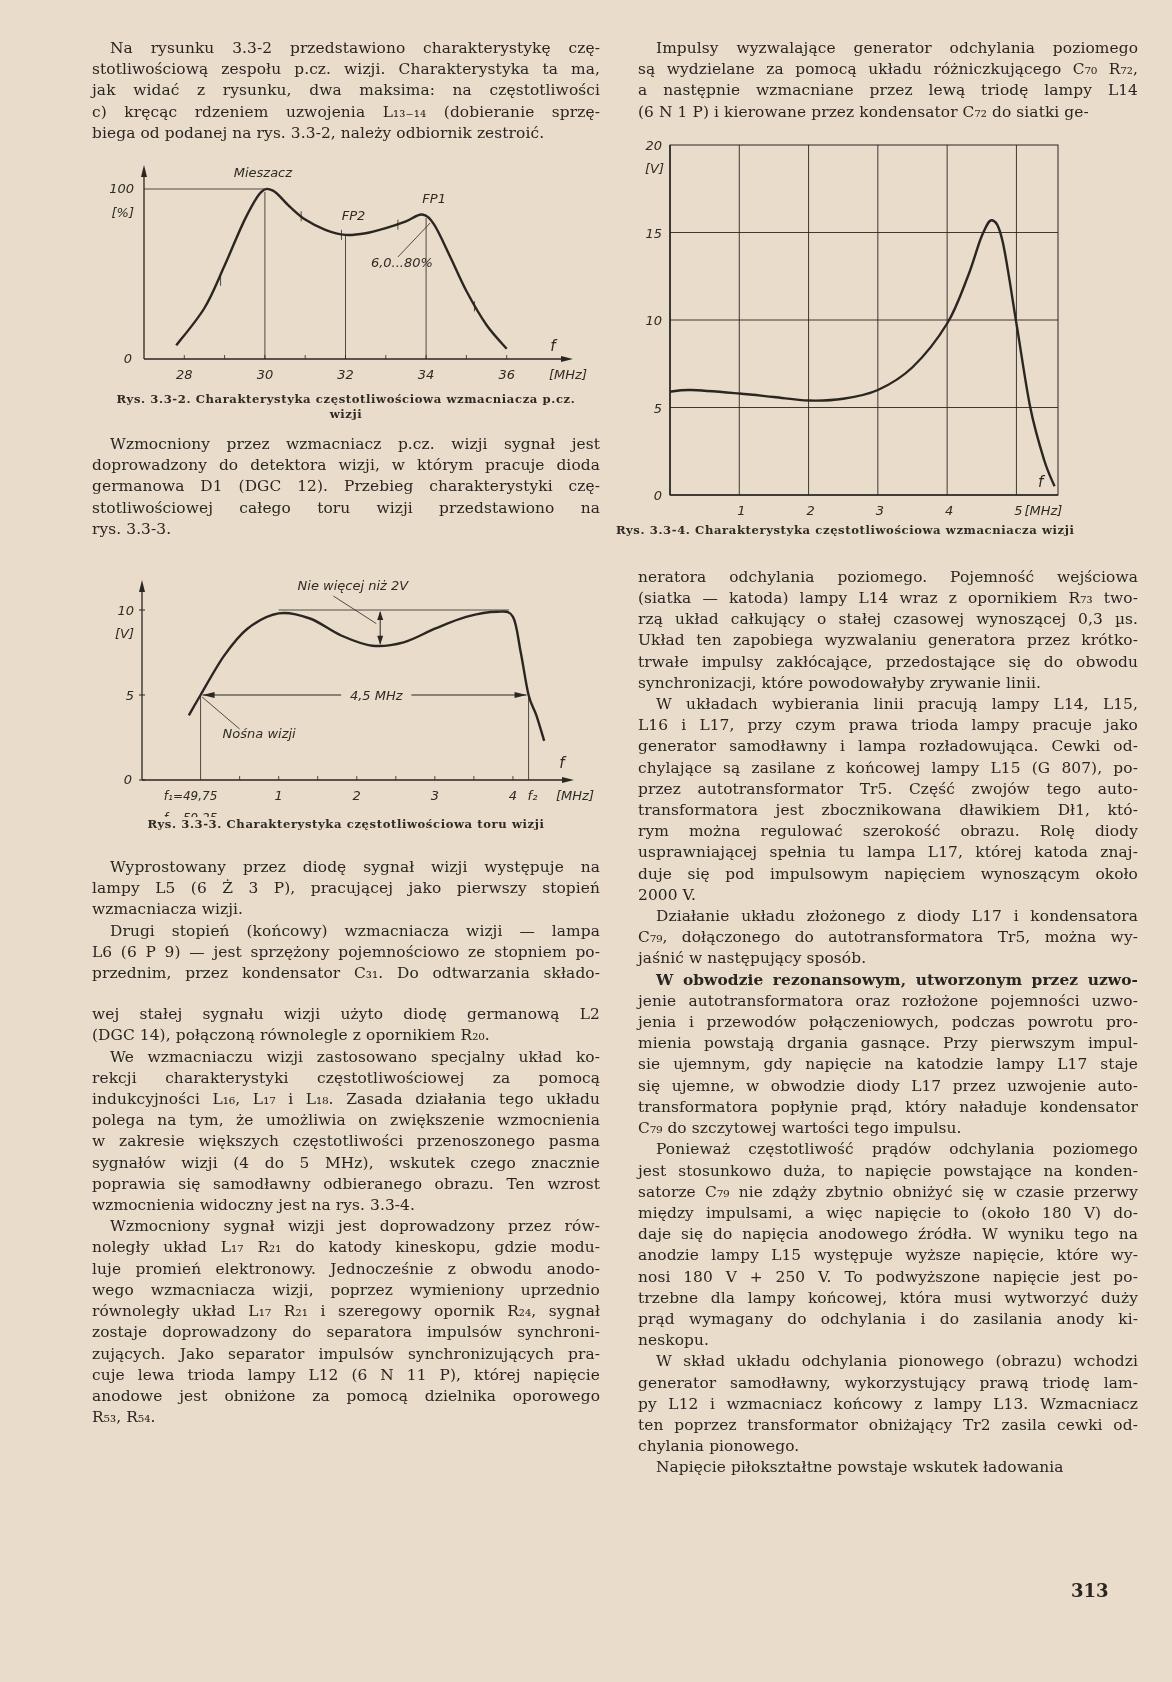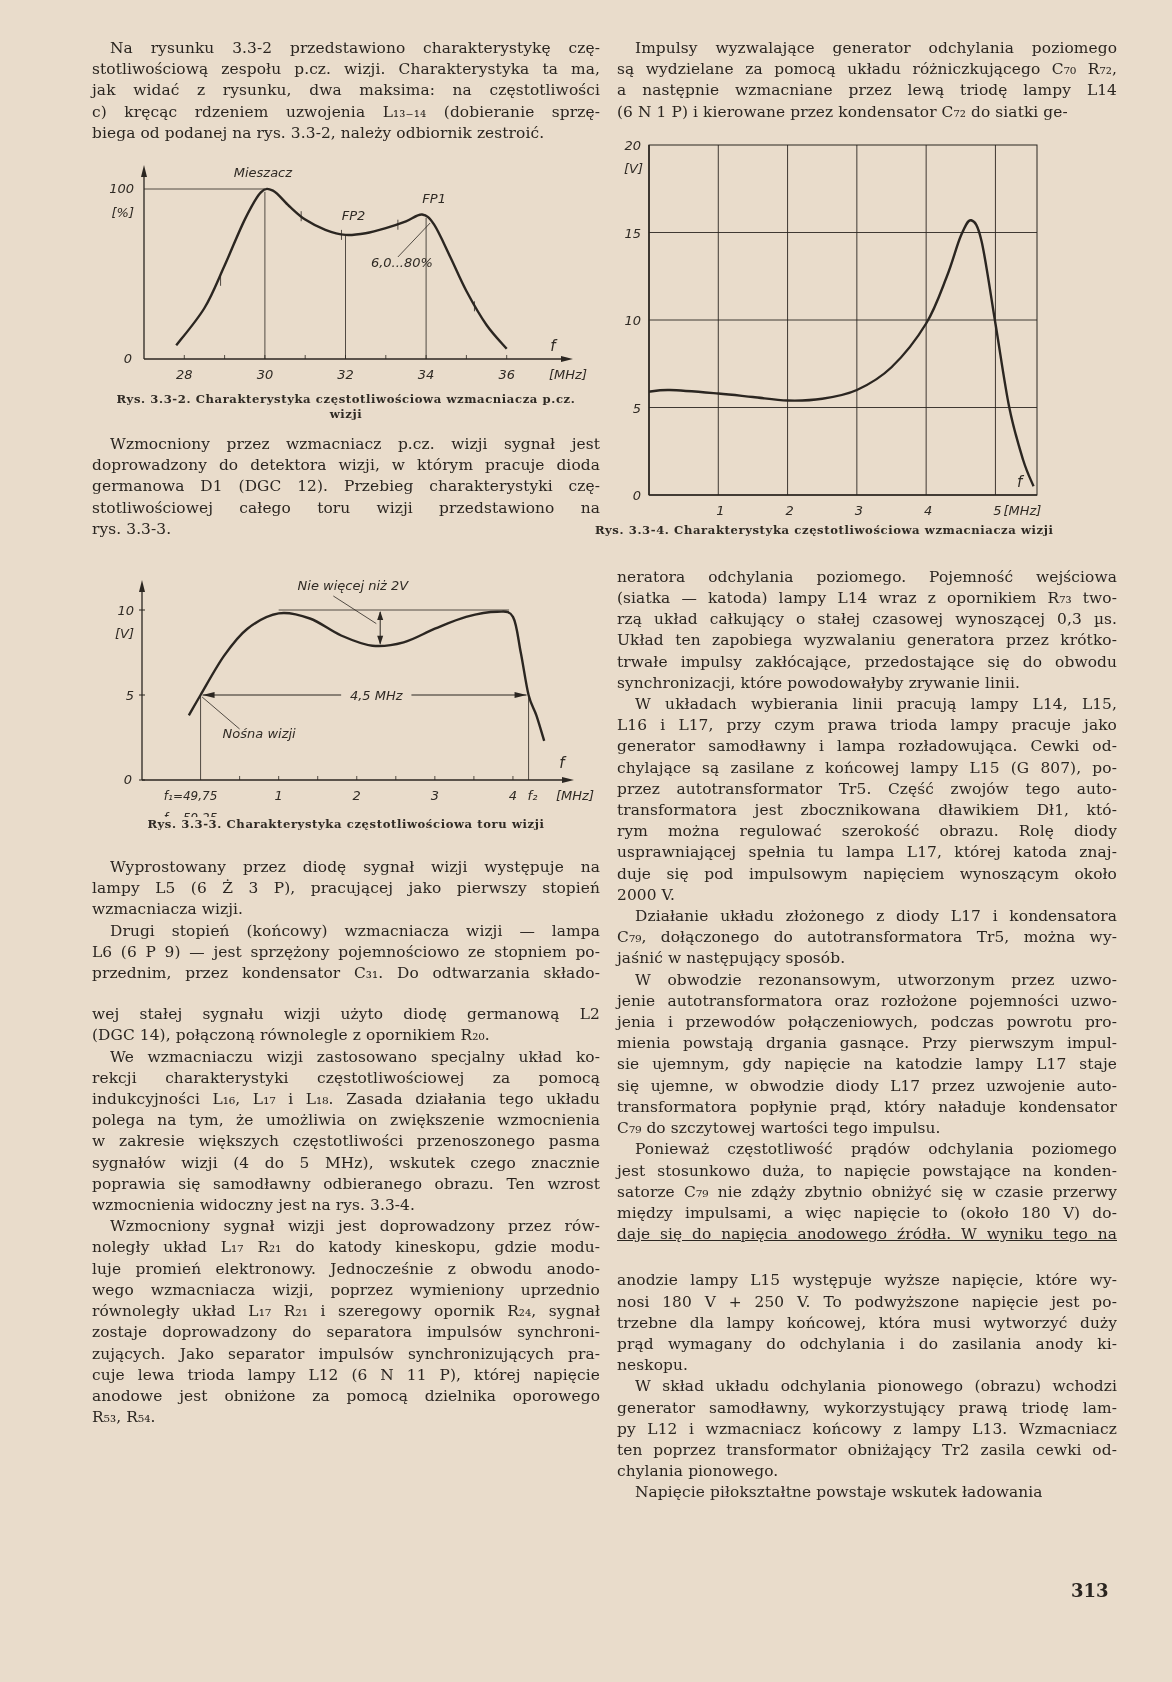--- a/index.html
+++ b/index.html
@@ -2,21 +2,21 @@
 <html><head>
 <meta charset="utf-8">
 <style>
   html, body { margin:0; padding:0; }
   body {
     width:1172px; height:1682px; background:#e9dccb; position:relative; overflow:hidden;
     font-family:"DejaVu Serif", serif; color:#2a2520;
   }
   .col { position:absolute; top:38px; width:508px; }
   .col.left { left:92px; }
-  .col.right { left:617px; width:500px; }
+  .col.right { left:638px; width:500px; }
   p.t {
     margin:0; font-size:15.4px; line-height:21.2px; text-align:justify; text-align-last:left;
     letter-spacing:0.1px;
   }
   p.t.ind { text-indent:18px; }
   .cap {
     font-family:"DejaVu Serif", serif; font-weight:bold; font-size:11.6px; text-align:center;
     line-height:15px; letter-spacing:0.6px; color:#2f2a24;
   }
   .fig { position:relative; }
@@ -232,36 +232,36 @@
       <p class="t" style="text-align-last: justify;">usprawniającej spełnia tu lampa L17, której katoda znaj-</p>
       <p class="t" style="text-align-last: justify;">duje się pod impulsowym napięciem wynoszącym około</p>
       <p class="t">2000 V.</p>
     </div>
   <div id="rp4">
       <p class="t ind" style="text-align-last: justify;">Działanie układu złożonego z diody L17 i kondensatora</p>
       <p class="t" style="text-align-last: justify;">C₇₉, dołączonego do autotransformatora Tr5, można wy-</p>
       <p class="t">jaśnić w następujący sposób.</p>
     </div>
   <div id="rp5">
-      <p class="t ind" style="text-align-last: justify;">W obwodzie rezonansowym, utworzonym przez uzwo-</p>
+      <p class="t ind" style="text-align-last: justify; font-weight: bold;">W obwodzie rezonansowym, utworzonym przez uzwo-</p>
       <p class="t" style="text-align-last: justify;">jenie autotransformatora oraz rozłożone pojemności uzwo-</p>
       <p class="t" style="text-align-last: justify;">jenia i przewodów połączeniowych, podczas powrotu pro-</p>
       <p class="t" style="text-align-last: justify;">mienia powstają drgania gasnące. Przy pierwszym impul-</p>
       <p class="t" style="text-align-last: justify;">sie ujemnym, gdy napięcie na katodzie lampy L17 staje</p>
       <p class="t" style="text-align-last: justify;">się ujemne, w obwodzie diody L17 przez uzwojenie auto-</p>
       <p class="t" style="text-align-last: justify;">transformatora popłynie prąd, który naładuje kondensator</p>
       <p class="t">C₇₉ do szczytowej wartości tego impulsu.</p>
     </div>
   <div id="rp6">
       <p class="t ind" style="text-align-last: justify;">Ponieważ częstotliwość prądów odchylania poziomego</p>
       <p class="t" style="text-align-last: justify;">jest stosunkowo duża, to napięcie powstające na konden-</p>
       <p class="t" style="text-align-last: justify;">satorze C₇₉ nie zdąży zbytnio obniżyć się w czasie przerwy</p>
       <p class="t" style="text-align-last: justify;">między impulsami, a więc napięcie to (około 180 V) do-</p>
-      <p class="t" style="text-align-last: justify; text-decoration: underline;">daje się do napięcia anodowego źródła. W wyniku tego na</p>
-      <p class="t" style="text-align-last: justify; margin-top: 25px;">anodzie lampy L15 występuje wyższe napięcie, które wy-</p>
+      <p class="t" style="text-align-last: justify;">daje się do napięcia anodowego źródła. W wyniku tego na</p>
+      <p class="t" style="text-align-last: justify;">anodzie lampy L15 występuje wyższe napięcie, które wy-</p>
       <p class="t" style="text-align-last: justify;">nosi 180 V + 250 V. To podwyższone napięcie jest po-</p>
       <p class="t" style="text-align-last: justify;">trzebne dla lampy końcowej, która musi wytworzyć duży</p>
       <p class="t" style="text-align-last: justify;">prąd wymagany do odchylania i do zasilania anody ki-</p>
       <p class="t">neskopu.</p>
     </div>
   <div id="rp7">
       <p class="t ind" style="text-align-last: justify;">W skład układu odchylania pionowego (obrazu) wchodzi</p>
       <p class="t" style="text-align-last: justify;">generator samodławny, wykorzystujący prawą triodę lam-</p>
       <p class="t" style="text-align-last: justify;">py L12 i wzmacniacz końcowy z lampy L13. Wzmacniacz</p>
       <p class="t" style="text-align-last: justify;">ten poprzez transformator obniżający Tr2 zasila cewki od-</p>

